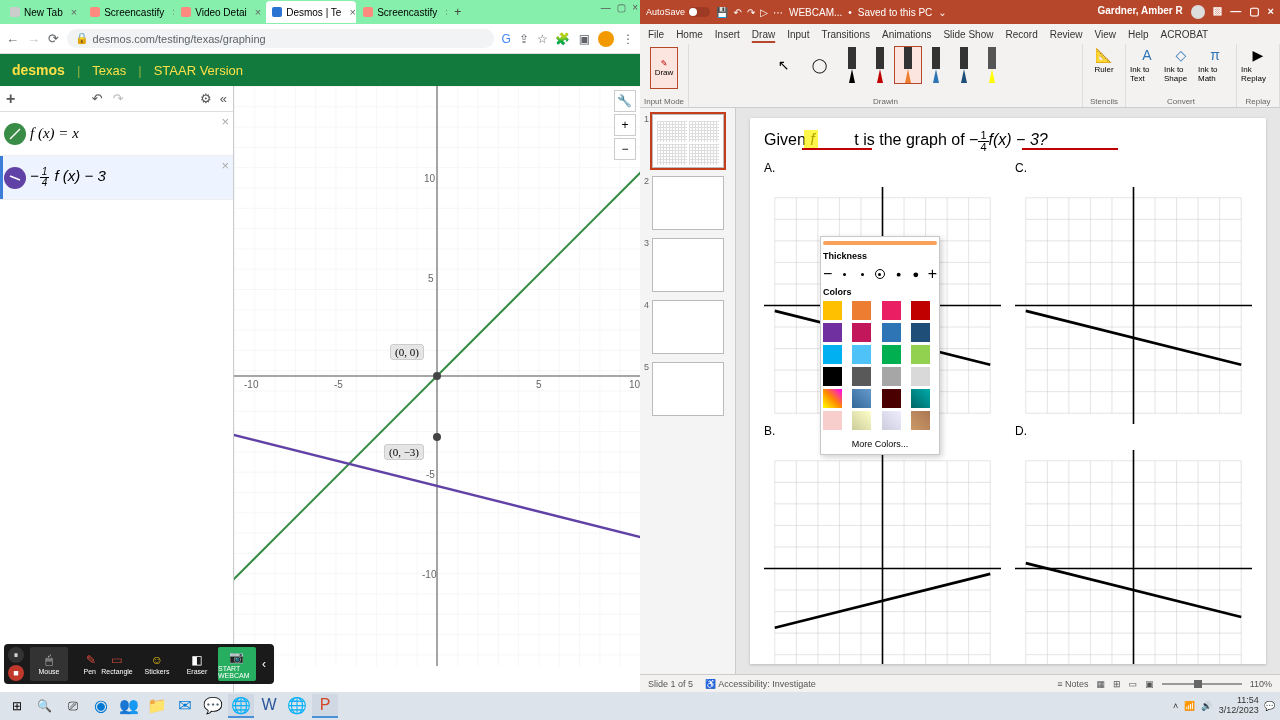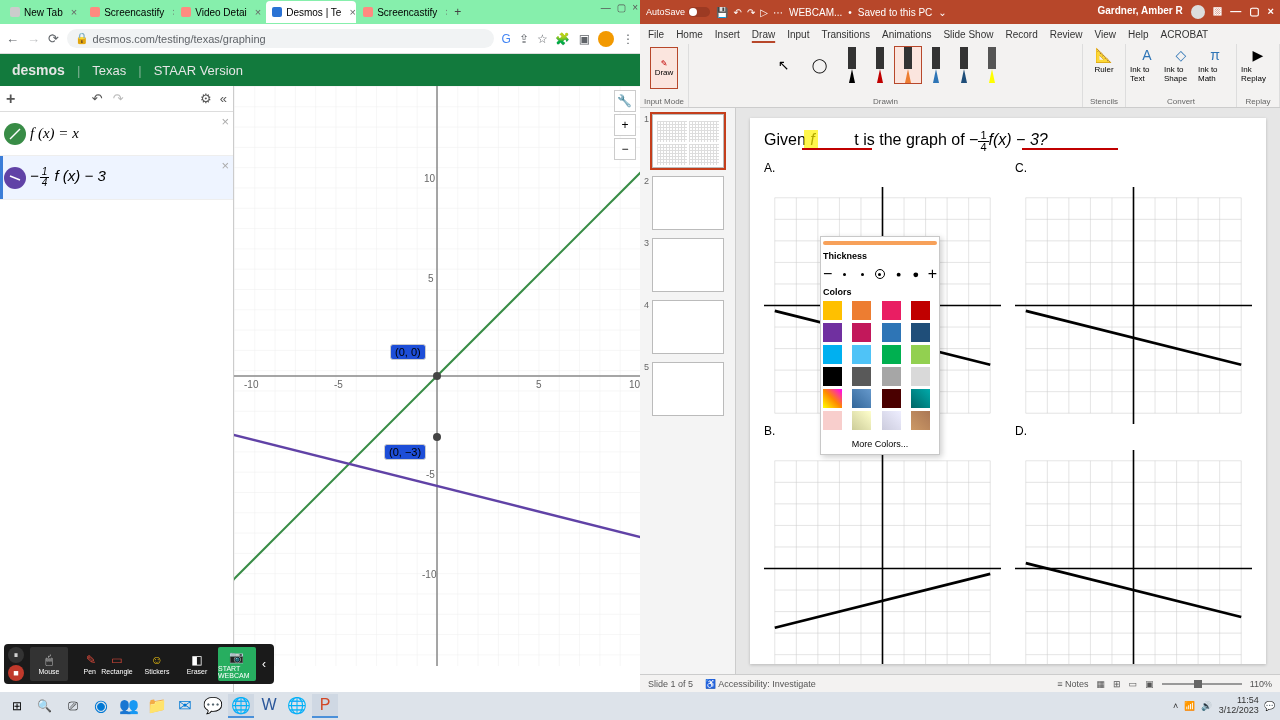--- a/index.html
+++ b/index.html
@@ -16,41 +16,41 @@
 .chrome-controls { position: absolute; right: 2px; top: 2px; display: flex; gap: 6px; font-size: 10px; color: #555; }
 
 .chrome-toolbar { height: 30px; background: #fff; border-bottom: 1px solid #ddd; display: flex; align-items: center; padding: 0 6px; gap: 8px; font-size: 12px; }
 .nav-arrow { color: #5f6368; font-size: 13px; }
 .url-bar { flex: 1; display: flex; align-items: center; background: #f1f3f4; border-radius: 12px; padding: 3px 8px; font-size: 11px; color: #5f6368; gap: 4px; }
 .url-icons { display: flex; gap: 8px; align-items: center; color: #5f6368; font-size: 12px; }
 .profile-ico { width: 16px; height: 16px; border-radius: 50%; background: #f29900; }
 
 
 .desmos { flex: 1; display: flex; flex-direction: column; }
-.desmos-header { height: 32px; background: #127a3d; color: #e5e5e5; display: flex; align-items: center; padding: 0 12px; gap: 12px; font-size: 13px; }
+.desmos-header { height: 32px; background: #127a3d; color: #fde047; display: flex; align-items: center; padding: 0 12px; gap: 12px; font-size: 13px; }
 .desmos-logo { font-weight: 800; font-size: 14px; }
 .desmos-sep { opacity: .5; }
 .desmos-body { flex: 1; display: flex; position: relative; }
 .expr-panel { width: 234px; border-right: 1px solid #ccc; display: flex; flex-direction: column; }
 .expr-toolbar { height: 26px; border-bottom: 1px solid #ddd; display: flex; align-items: center; padding: 0 6px; justify-content: space-between; font-size: 13px; color: #555; }
 .expr-row { display: flex; align-items: center; min-height: 44px; border-bottom: 1px solid #eee; position: relative; }
 .expr-row.active { background: #eef4ff; box-shadow: inset 3px 0 0 #3b7dd8; }
 .expr-icon { width: 22px; height: 22px; border-radius: 50%; margin: 0 4px; display: flex; align-items: center; justify-content: center; font-size: 11px; }
 .expr-icon.green { background: #388c46; color:#fff; }
 .expr-icon.purple { background: #6042a6; color:#fff; }
 .expr-text { font-family: "Times New Roman", serif; font-size: 15px; font-style: italic; }
 .expr-text .frac { display:inline-flex; flex-direction:column; align-items:center; font-size:10px; vertical-align:middle; margin:0 1px;}
 .expr-text .frac .top{border-bottom:1px solid #000; padding:0 2px;}
 .expr-close { position:absolute; right:4px; top:2px; color:#aaa; font-size:13px; }
 
 .graph-area { flex: 1; position: relative; background: #fff; overflow: hidden; }
 .graph-canvas { position: absolute; inset: 0; }
 .graph-ctrls { position:absolute; right:4px; top:4px; display:flex; flex-direction:column; gap:2px; }
 .graph-ctrls button { width:22px; height:22px; background:#fff; border:1px solid #ccc; font-size:12px; }
-.point-label { position:absolute; background:#1d4ed8; border:1px solid #ccc; border-radius:3px; padding:1px 4px; font-size:11px; font-family:Liberation Sans, sans-serif; }
+.point-label { position:absolute; background:#e5e5e5; border:1px solid #ccc; border-radius:3px; padding:1px 4px; font-size:11px; font-family:Liberation Serif, serif; }
 
 
 .sc-toolbar { position:absolute; left:4px; bottom:36px; height:40px; background:#1a1a1a; border-radius:4px; display:flex; align-items:center; padding:0 4px; gap:2px; z-index:10; }
 .sc-btn { display:flex; flex-direction:column; align-items:center; justify-content:center; width:38px; height:34px; font-size:7px; color:#fff; border-radius:2px; }
 .sc-btn .ico { font-size:12px; margin-bottom:1px; }
 .sc-btn.mouse{ background:#333; }
 .sc-btn.pen .ico{color:#e74c3c;}
 .sc-btn.rect .ico{color:#e74c3c;}
 .sc-btn.stick .ico{color:#f1c40f;}
 .sc-btn.webcam{ background:#27ae60; }

